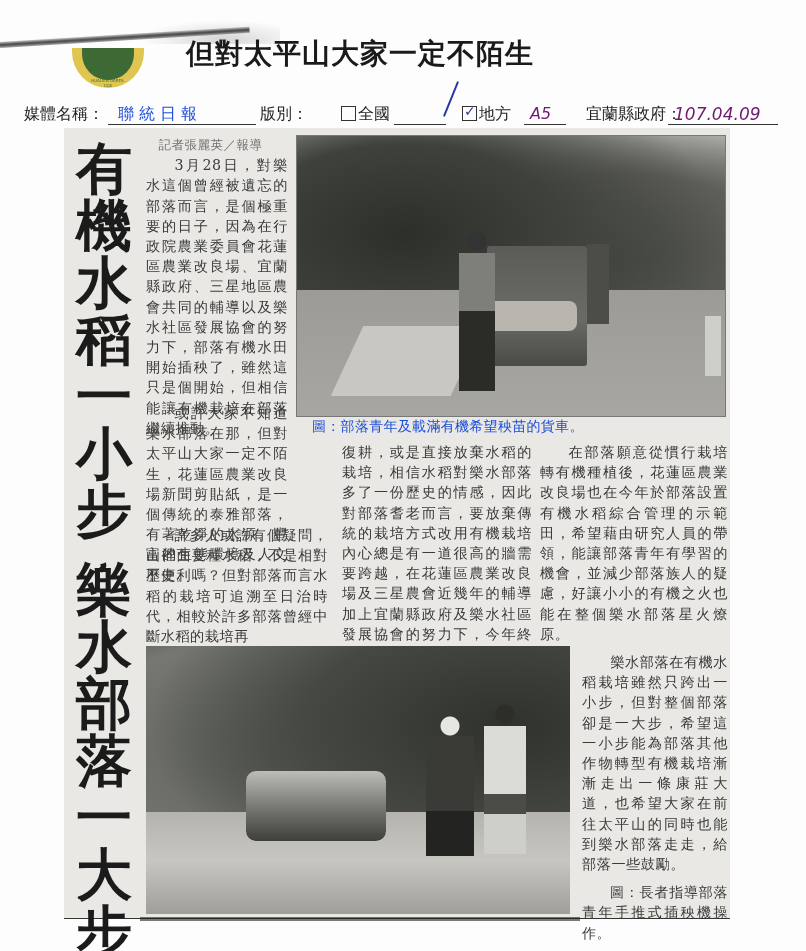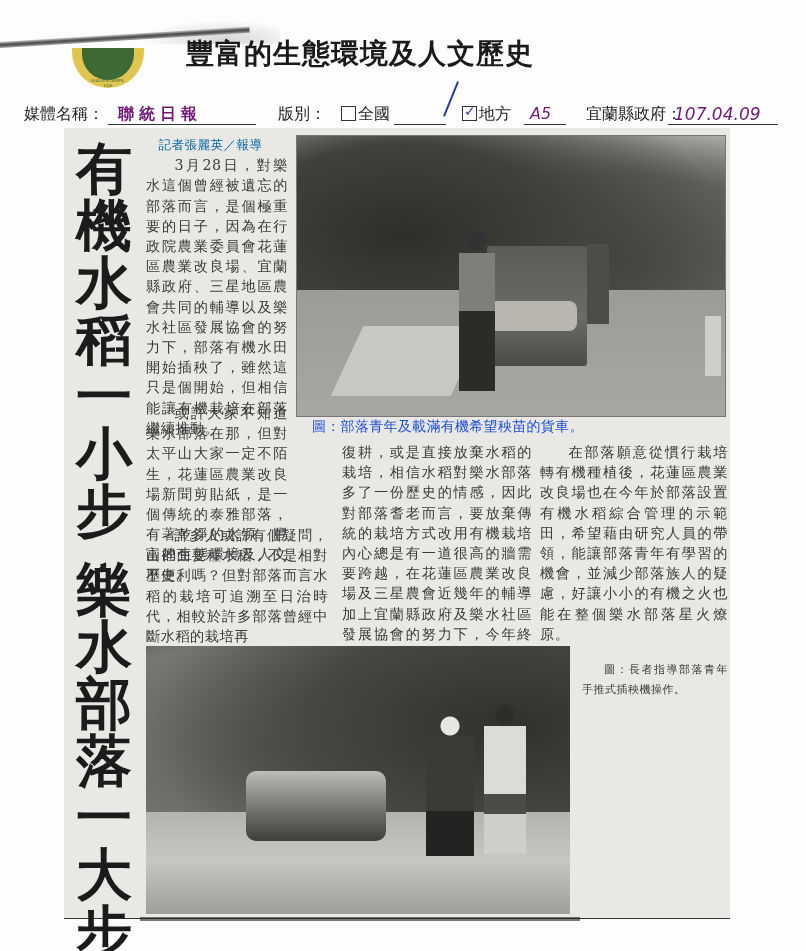--- a/index.html
+++ b/index.html
@@ -36,21 +36,21 @@
     position: absolute; left: 186px; top: 35px; font-size: 28px; letter-spacing: 1px;
     font-family: "DejaVu Sans", sans-serif; color: #1a1a1a; font-weight: bold;
   }
   .meta-row {
     position: absolute; left: 24px; top: 100px; width: 760px; height: 28px;
     font-size: 16px; color: #1d1d1d;
   }
   .meta-row > * { position: absolute; top: 4px; white-space: nowrap; }
   .lbl { font-family: Liberation Mono, monospace; }
   .underline { border-bottom: 1px solid #333; height: 20px; }
-  .hand { color: #701a75; font-family: "DejaVu Sans", sans-serif; font-weight: bold; letter-spacing: 5px; }
+  .hand { color: #1d4ed8; font-family: "DejaVu Sans", sans-serif; font-weight: normal; letter-spacing: 5px; }
   .hand-pen { color: #701a75; font-family: "DejaVu Sans", sans-serif; font-style: italic; }
   .cb { display: inline-block; width: 13px; height: 13px; border: 1px solid #333; vertical-align: -2px; margin-right: 2px; position: relative; }
   .cb .tick { position: absolute; left: 1px; top: -4px; color: #2a3a9c; font-size: 14px; }
   .check-stroke {
     position: absolute; left: 450px; top: 80px; width: 2px; height: 38px;
     background: #2a3a9c; transform: rotate(22deg); border-radius: 1px;
   }
 
   
   .clip {
@@ -65,21 +65,21 @@
   }
   .headline .ch { display: block; height: 57px; }
   .headline .gap { display: block; height: 22px; }
 
   .col {
     position: absolute; font-size: 14.2px; line-height: 20.2px;
     color: #3a3a3a; letter-spacing: 0.5px; text-align: justify;
   }
   .col p { margin: 0; text-indent: 2em; }
   .col p.noindent { text-indent: 0; }
-  .byline { font-size: 12.5px; text-indent: 1em !important; color: #0369a1; }
+  .byline { font-size: 12.5px; text-indent: 1em !important; color: #737373; }
 
   .photo {
     position: absolute; overflow: hidden; border: 1px solid #777;
   }
   .photo1 {
     left: 296px; top: 135px; width: 428px; height: 280px;
     background:
       linear-gradient(180deg, rgba(0,0,0,0) 0%, rgba(0,0,0,0) 55%, #9c9b95 55%, #a7a6a0 100%),
       radial-gradient(ellipse at 25% 35%, #2d2f2a 0%, #3f423b 35%, rgba(0,0,0,0) 70%),
       radial-gradient(ellipse at 75% 45%, #494c44 0%, #5d5f58 40%, rgba(0,0,0,0) 75%),
@@ -135,29 +135,29 @@
 </style>
 </head>
 <body>
 
 <div class="tear2"></div>
 <div class="logo">
   <div class="inner"></div>
   <div class="ring">HUALIEN DARES. COA</div>
 </div>
 <div class="tear"></div>
-<div class="form-title">豐富的生態環境及人文歷史</div>
+<div class="form-title">但對太平山大家一定不陌生</div>
 
 <div class="check-stroke"></div>
 <div class="meta-row">
   <span class="lbl" style="left:0">媒體名稱：</span>
   <span class="underline" style="left:84px;width:148px">
     <span class="hand" style="padding-left:10px">聯統日報</span>
   </span>
-  <span class="lbl" style="left:254px">版別：</span>
+  <span class="lbl" style="left:236px">版別：</span>
   <span style="left:317px">
     <span class="cb"></span><span class="lbl">全國</span>
   </span>
   <span class="underline" style="left:370px;width:52px"></span>
   <span style="left:438px">
     <span class="cb"><span class="tick">✓</span></span><span class="lbl">地方</span>
   </span>
   <span class="underline" style="left:500px;width:42px">
     <span class="hand-pen" style="padding-left:6px">A5</span>
   </span>
@@ -218,16 +218,17 @@
   <p>在部落願意從慣行栽培轉有機種植後，花蓮區農業改良場也在今年於部落設置有機水稻綜合管理的示範田，希望藉由研究人員的帶領，能讓部落青年有學習的機會，並減少部落族人的疑慮，好讓小小的有機之火也能在整個樂水部落星火燎原。</p>
 </div>
 
 <div class="photo photo2">
   <div class="planter"></div>
   <div class="elder"></div>
   <div class="youth"></div>
 </div>
 
 <div class="col" style="left:582px;top:652px;width:146px">
-  <p style="font-family:'DejaVu Sans',sans-serif;font-size:11px;margin-top:8px;">圖：長者指導部落青年手推式插秧機操作。</p>
+  <p>樂水部落在有機水稻栽培雖然只跨出一小步，但對整個部落卻是一大步，希望這一小步能為部落其他作物轉型有機栽培漸漸走出一條康莊大道，也希望大家在前往太平山的同時也能到樂水部落走走，給部落一些鼓勵。</p>
+  <p style="font-family:'DejaVu Sans',sans-serif;font-size:14px;margin-top:8px;">圖：長者指導部落青年手推式插秧機操作。</p>
 </div>
 
 <div class="shadow-edge"></div>
 
 </body></html>

